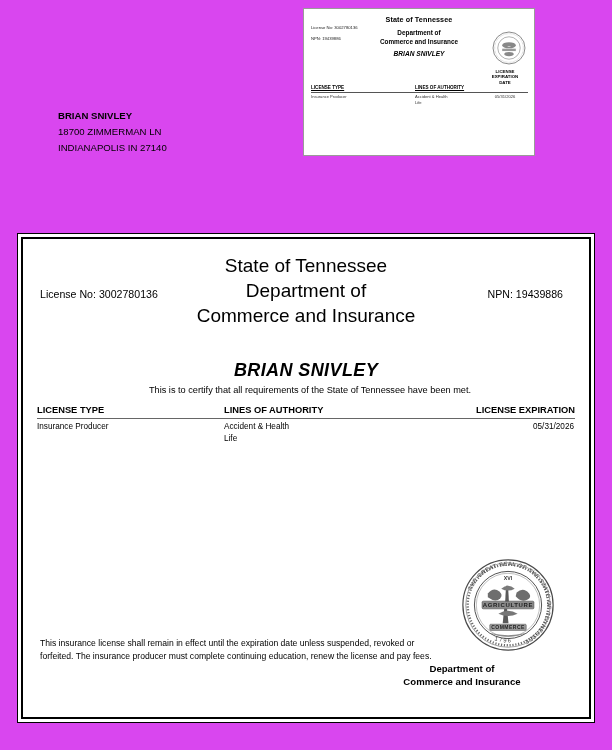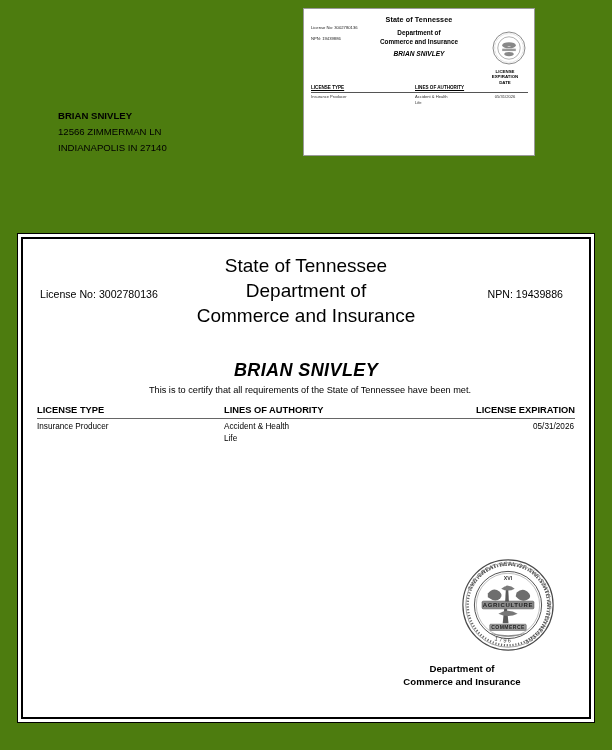--- a/index.html
+++ b/index.html
@@ -4,21 +4,21 @@
 <style>
   * { box-sizing: border-box; }
   html, body {
     margin: 0; padding: 0;
     width: 612px; height: 750px;
     background: #ffffff;
     font-family: "Liberation Sans", sans-serif;
     color: #000;
     -webkit-font-smoothing: antialiased;
   }
-  .page { position: relative; width: 612px; height: 750px; overflow: hidden; background:#4d7c0f; }
+  .page { position: relative; width: 612px; height: 750px; overflow: hidden; background:#d946ef; }
 
   
   .card {
     position: absolute;
     left: 303px; top: 8px;
     width: 232px; height: 148px;
     border: 1px solid #9a9a9a;
     background: #fff;
   }
   .card-inner { position: relative; width: 100%; height: 100%; }
@@ -174,21 +174,21 @@
         <span class="card-cell r1">Insurance Producer</span>
         <span class="card-cell r2">Accident &amp; Health</span>
         <span class="card-cell r3">Life</span>
         <span class="card-cell r4">05/31/2026</span>
       </div>
     </div>
   </div>
 
   <div class="address">
     <div class="nm">BRIAN SNIVLEY</div>
-    <div>12566 ZIMMERMAN LN</div>
+    <div>18700 ZIMMERMAN LN</div>
     <div>INDIANAPOLIS IN 27140</div>
   </div>
 
   <div class="cert">
     <div class="cert-inner">
 
       <div class="cert-title">
         <div>State of Tennessee</div>
         <div>Department of</div>
         <div>Commerce and Insurance</div>
@@ -243,20 +243,21 @@
 
         <path d="M92 108 l6 0 l3 30 l-12 0 z" fill="#5a5a5a"></path>
         <path d="M80 118 q20 -12 40 0 q-20 10 -40 0 z" fill="#777"></path>
 
         <rect x="62" y="140" width="76" height="13" rx="2" fill="#9a9a9a" stroke="#4a4a4a" stroke-width="1"></rect>
         <text x="100" y="150" font-size="10.5" fill="#1f1f1f" text-anchor="middle" class="seal-txt" font-weight="bold" letter-spacing="1">COMMERCE</text>
 
         <path d="M60 158 q40 16 80 0 q-40 10 -80 0 z" fill="#8a8a8a"></path>
       </svg>
 
+      <div class="cert-footnote">This insurance license shall remain in effect until the expiration date unless suspended, revoked or forfeited. The insurance producer must complete continuing education, renew the license and pay fees.</div>
 
       <div class="cert-issuer">
         <div>Department of</div>
         <div>Commerce and Insurance</div>
       </div>
 
     </div>
   </div>
 
 </div>

